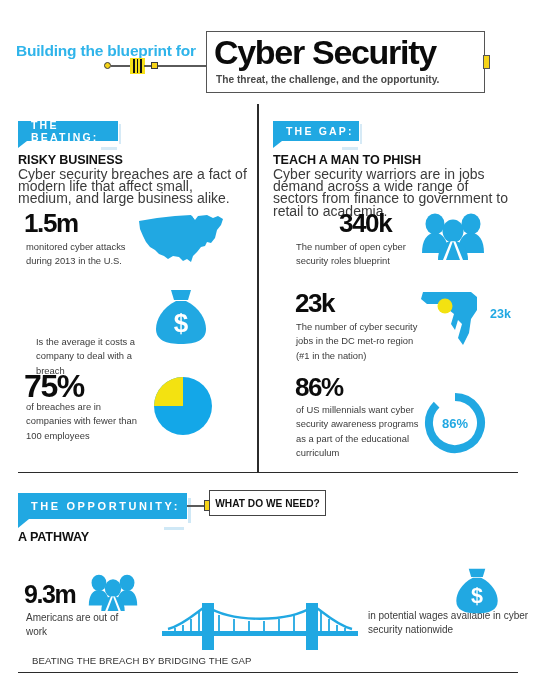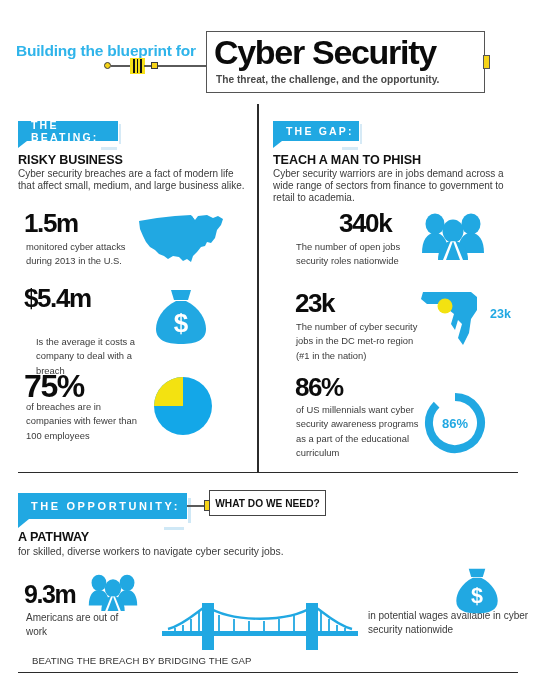--- a/index.html
+++ b/index.html
@@ -171,21 +171,21 @@
   .sec-head {
     position: absolute;
     font-size: 12.6px;
     font-weight: bold;
     color: #111;
     letter-spacing: -0.1px;
     white-space: nowrap;
   }
   .sec-body {
     position: absolute;
-    font-size: 10px;
+    font-size: 14px;
     color: #3b3b3b;
     line-height: 12.2px;
   }
 
   #head-threat { left: 18px; top: 153px; }
   #body-threat { left: 18px; top: 168px; width: 232px; }
   #head-gap    { left: 273px; top: 153px; }
   #body-gap    { left: 273px; top: 168px; width: 240px; }
   #head-opp    { left: 18px; top: 530px; }
   #body-opp    { left: 18px; top: 546px; width: 330px; font-size: 10.3px; }
@@ -333,21 +333,20 @@
 
   <div class="ico" id="ico-usmap">
     <svg width="92" height="56" viewBox="0 0 92 56">
       <path fill="#21a8e2" d="M4,9 L22,6 L40,4 L56,3 L60,8 L63,4 L72,3 L78,6 L83,4 L88,7 L86,13
         L82,18 L80,26 L76,31 L72,30 L70,34 L66,35 L62,40 L58,44 L56,50 L52,47 L48,49 L44,45
         L38,44 L33,47 L29,44 L24,42 L20,38 L15,35 L11,30 L8,24 L5,17 Z"></path>
       <path fill="#21a8e2" d="M57,4 L60,9 L58,12 L55,9 Z"></path>
     </svg>
   </div>
 
-  <div class="stat-num" id="num-54m">$5.4m</div>
   <div class="stat-cap" id="cap-54m">Is the average it costs a company to deal with a breach</div>
 
   <div class="ico" id="ico-bag1">
     <svg width="58" height="58" viewBox="0 0 58 58">
       <path fill="#21a8e2" d="M19,2 L39,2 L36,12 L22,12 Z"></path>
       <path fill="#21a8e2" d="M24,13 C10,20 4,32 4,41 C4,52 14,56 29,56 C44,56 54,52 54,41
         C54,32 48,20 34,13 Z"></path>
       <text x="29" y="44" font-family="Liberation Sans, sans-serif" font-size="26" font-weight="bold" fill="#ffffff" text-anchor="middle">$</text>
     </svg>
   </div>
@@ -363,21 +362,21 @@
   </div>
 
   <div class="tag-ghost" id="ghost-gap"></div>
   <div class="tag-ghost" id="ghost-gap2"></div>
   <div class="tag" id="tag-gap">THE GAP:</div>
 
   <div class="sec-head" id="head-gap">TEACH A MAN TO PHISH</div>
   <div class="sec-body" id="body-gap">Cyber security warriors are in jobs demand across a wide range of sectors from finance to government to retail to academia.</div>
 
   <div class="stat-num" id="num-340k">340k</div>
-  <div class="stat-cap" id="cap-340k">The number of open jobs security roles nationwide</div>
+  <div class="stat-cap" id="cap-340k">The number of open cyber security roles blueprint</div>
 
   <div class="ico" id="ico-people1">
     <svg width="64" height="48" viewBox="0 0 64 48">
       <ellipse cx="14" cy="11" rx="9.5" ry="10.5" fill="#21a8e2"></ellipse>
       <path fill="#21a8e2" d="M14,20 C6,20 1,27 1,40 L27,40 C27,27 22,20 14,20 Z"></path>
       <ellipse cx="50" cy="11" rx="9.5" ry="10.5" fill="#21a8e2"></ellipse>
       <path fill="#21a8e2" d="M50,20 C42,20 37,27 37,40 L63,40 C63,27 58,20 50,20 Z"></path>
       <ellipse cx="32" cy="18" rx="10.5" ry="11.5" fill="#21a8e2"></ellipse>
       <path fill="#21a8e2" d="M32,28 C23,28 17,35 17,47 L47,47 C47,35 41,28 32,28 Z"></path>
       <path fill="#ffffff" d="M32,28 L25,47 L22,47 L29.5,28.4 Z"></path>
@@ -411,21 +410,20 @@
   <div class="tag-ghost2" id="ghost-opp2"></div>
   <div class="tag" id="tag-opp">THE OPPORTUNITY:</div>
 
   <div id="callout-line"></div>
   <div id="callout-tab"></div>
   <div id="callout-box">
     <span id="callout-text">WHAT DO WE NEED?</span>
   </div>
 
   <div class="sec-head" id="head-opp">A PATHWAY</div>
-  <div class="sec-body" id="body-opp">for skilled, diverse workers to navigate cyber security jobs.</div>
 
   <div class="stat-num" id="num-93m">9.3m</div>
   <div class="stat-cap" id="cap-93m">Americans are out of work</div>
 
   <div class="ico" id="ico-people2">
     <svg width="50" height="38" viewBox="0 0 64 48">
       <ellipse cx="14" cy="11" rx="9.5" ry="10.5" fill="#21a8e2"></ellipse>
       <path fill="#21a8e2" d="M14,20 C6,20 1,27 1,40 L27,40 C27,27 22,20 14,20 Z"></path>
       <ellipse cx="50" cy="11" rx="9.5" ry="10.5" fill="#21a8e2"></ellipse>
       <path fill="#21a8e2" d="M50,20 C42,20 37,27 37,40 L63,40 C63,27 58,20 50,20 Z"></path>

